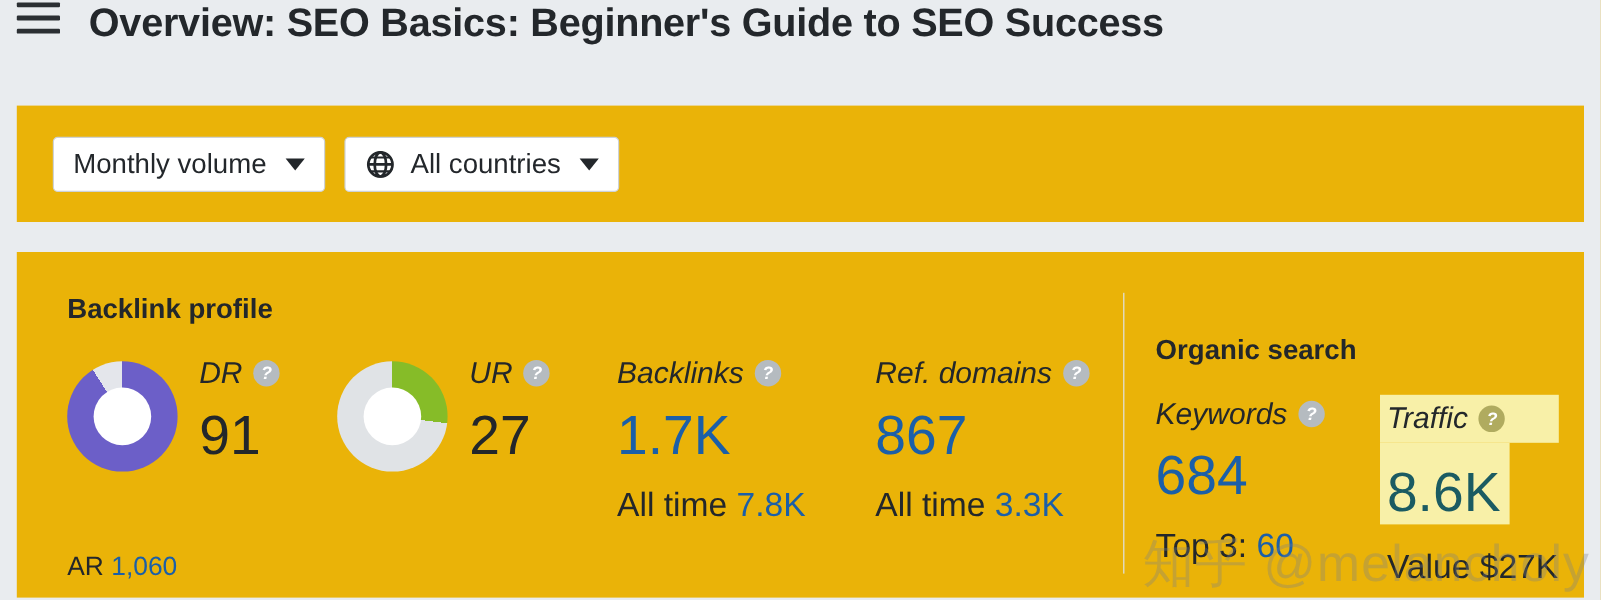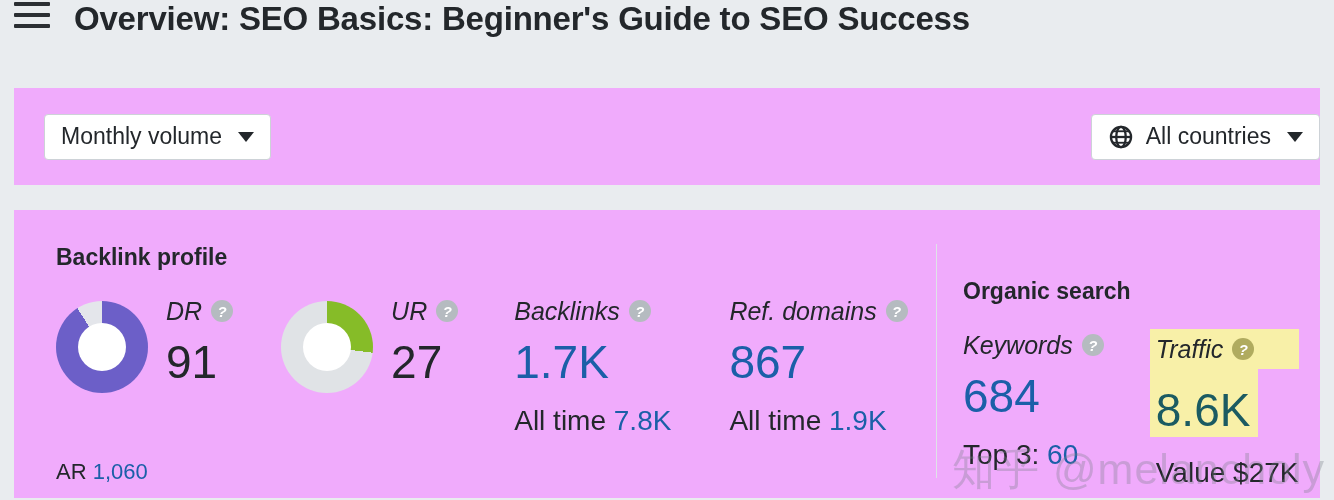--- a/index.html
+++ b/index.html
@@ -43,24 +43,23 @@
   .page-title {
     font-size: 33px;
     font-weight: bold;
     color: #23272b;
     letter-spacing: -0.2px;
     white-space: nowrap;
   }
 
   
   .card {
-    background: #f0abfc;
+    background: #eab308;
     margin: 0 14px;
     box-sizing: border-box;
-    justify-content: space-between;
   }
   .filter-card {
     height: 97px;
     display: flex;
     align-items: center;
     padding-left: 30px;
     gap: 16px;
   }
   .spacer {
     height: 25px;
@@ -338,21 +337,21 @@
       </div>
 
       <div class="metric" style="margin-left:58px">
         <div class="metric-head">
           <span class="metric-label">Ref. domains</span>
           <span class="help">?</span>
         </div>
         <div class="metric-value">867</div>
         <div class="metric-sub">
           <span>All time</span>
-          <span class="num">1.9K</span>
+          <span class="num">3.3K</span>
         </div>
       </div>
 
     </div>
 
     <div class="ar-line">
       <span>AR</span>
       <span class="num">1,060</span>
     </div>
   </div>

